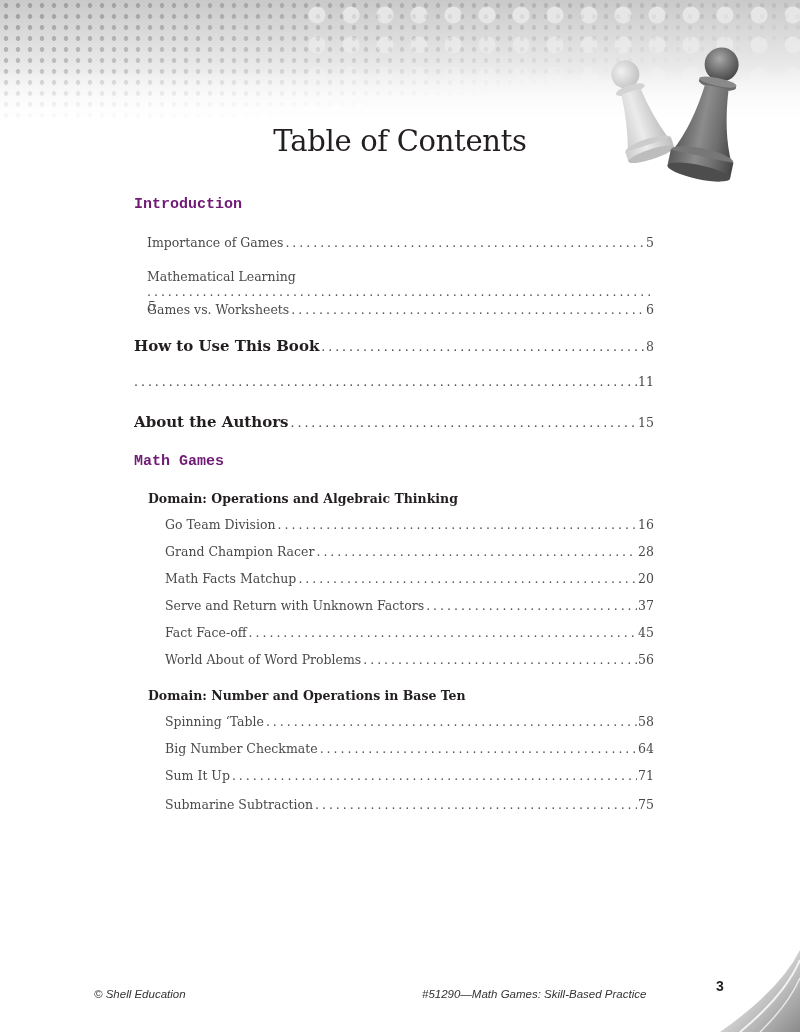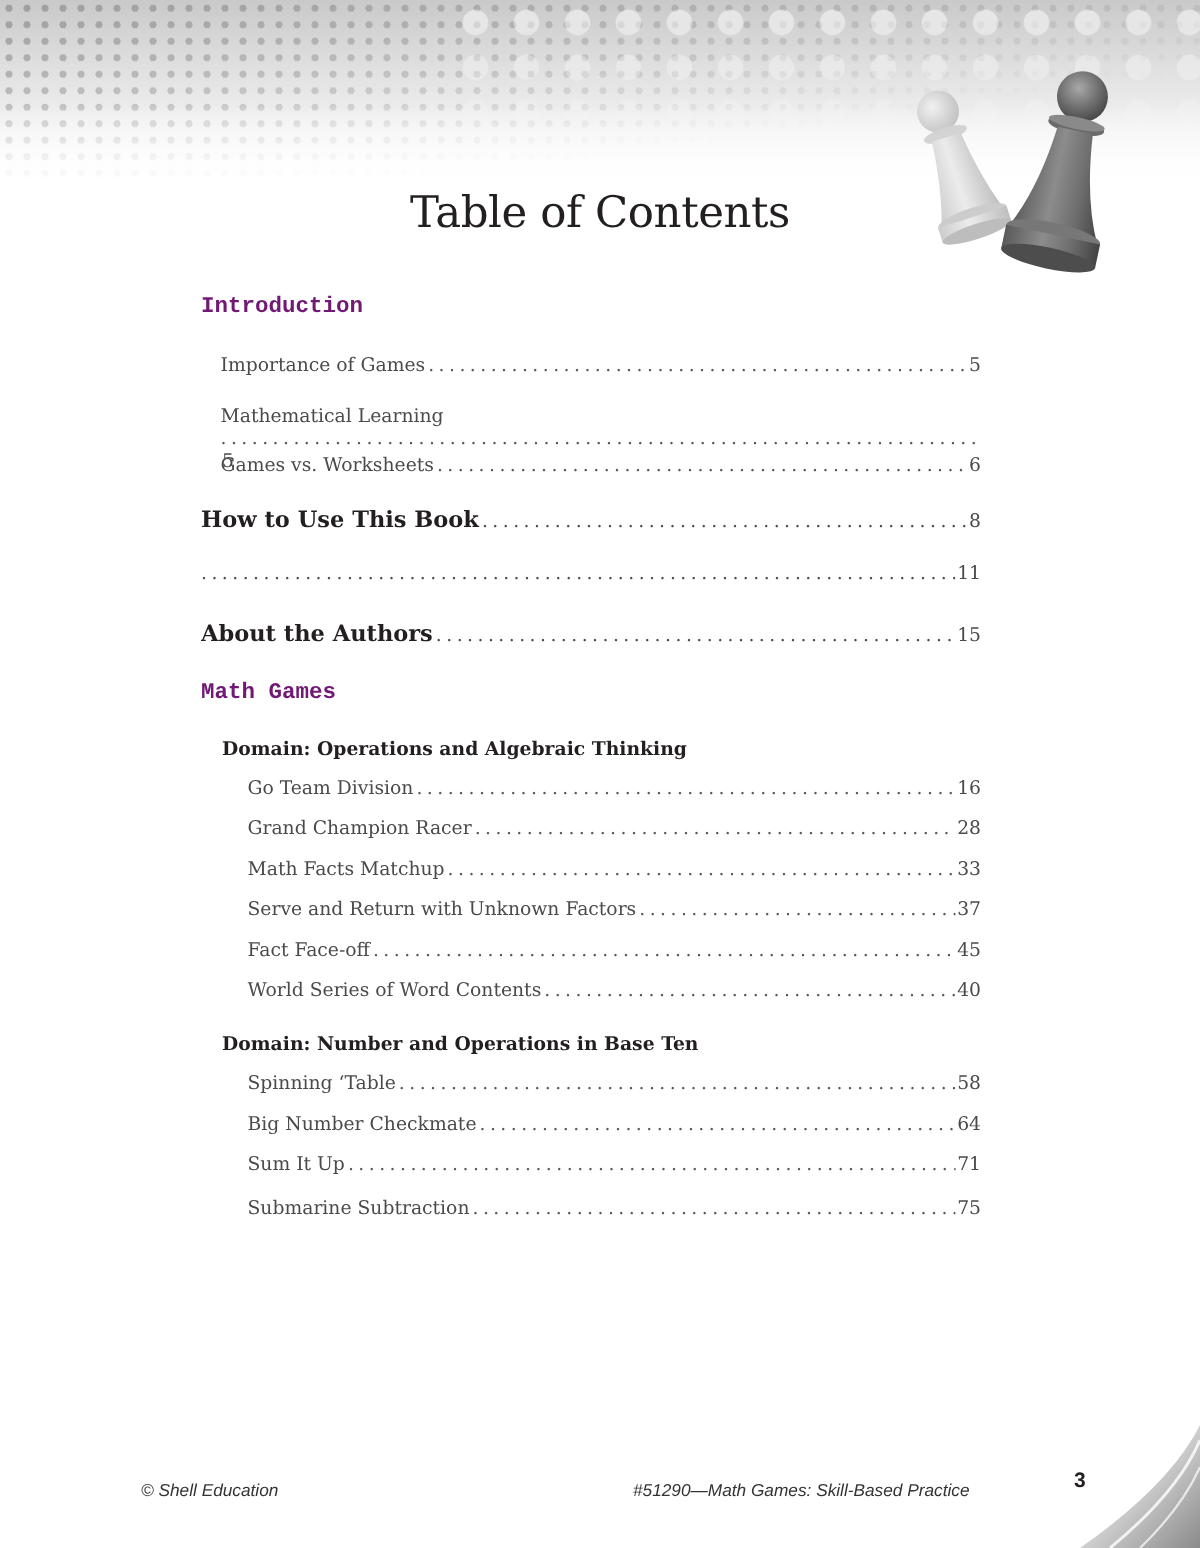--- a/index.html
+++ b/index.html
@@ -194,36 +194,36 @@
     <span class="page">16</span>
   </div>
   <div class="entry game" style="top:544px;">
     <span class="label">Grand Champion Racer</span>
     <span class="leader"></span>
     <span class="page">28</span>
   </div>
   <div class="entry game" style="top:571px;text-align:center;">
     <span class="label">Math Facts Matchup</span>
     <span class="leader"></span>
-    <span class="page">33</span>
+    <span class="page">20</span>
   </div>
   <div class="entry game" style="top:598px;">
     <span class="label">Serve and Return with Unknown Factors</span>
     <span class="leader"></span>
     <span class="page">37</span>
   </div>
   <div class="entry game" style="top:625px;">
     <span class="label">Fact Face-off</span>
     <span class="leader"></span>
     <span class="page">45</span>
   </div>
   <div class="entry game" style="top:652px;">
-    <span class="label">World Series of Word Contents</span>
-    <span class="leader"></span>
-    <span class="page">40</span>
+    <span class="label">World About of Word Problems</span>
+    <span class="leader"></span>
+    <span class="page">56</span>
   </div>
 
   <div class="domain-head" style="top:688px;">Domain: Number and Operations in Base Ten</div>
 
   <div class="entry game" style="top:714px;">
     <span class="label">Spinning ‘Table</span>
     <span class="leader"></span>
     <span class="page">58</span>
   </div>
   <div class="entry game" style="top:741px;">

